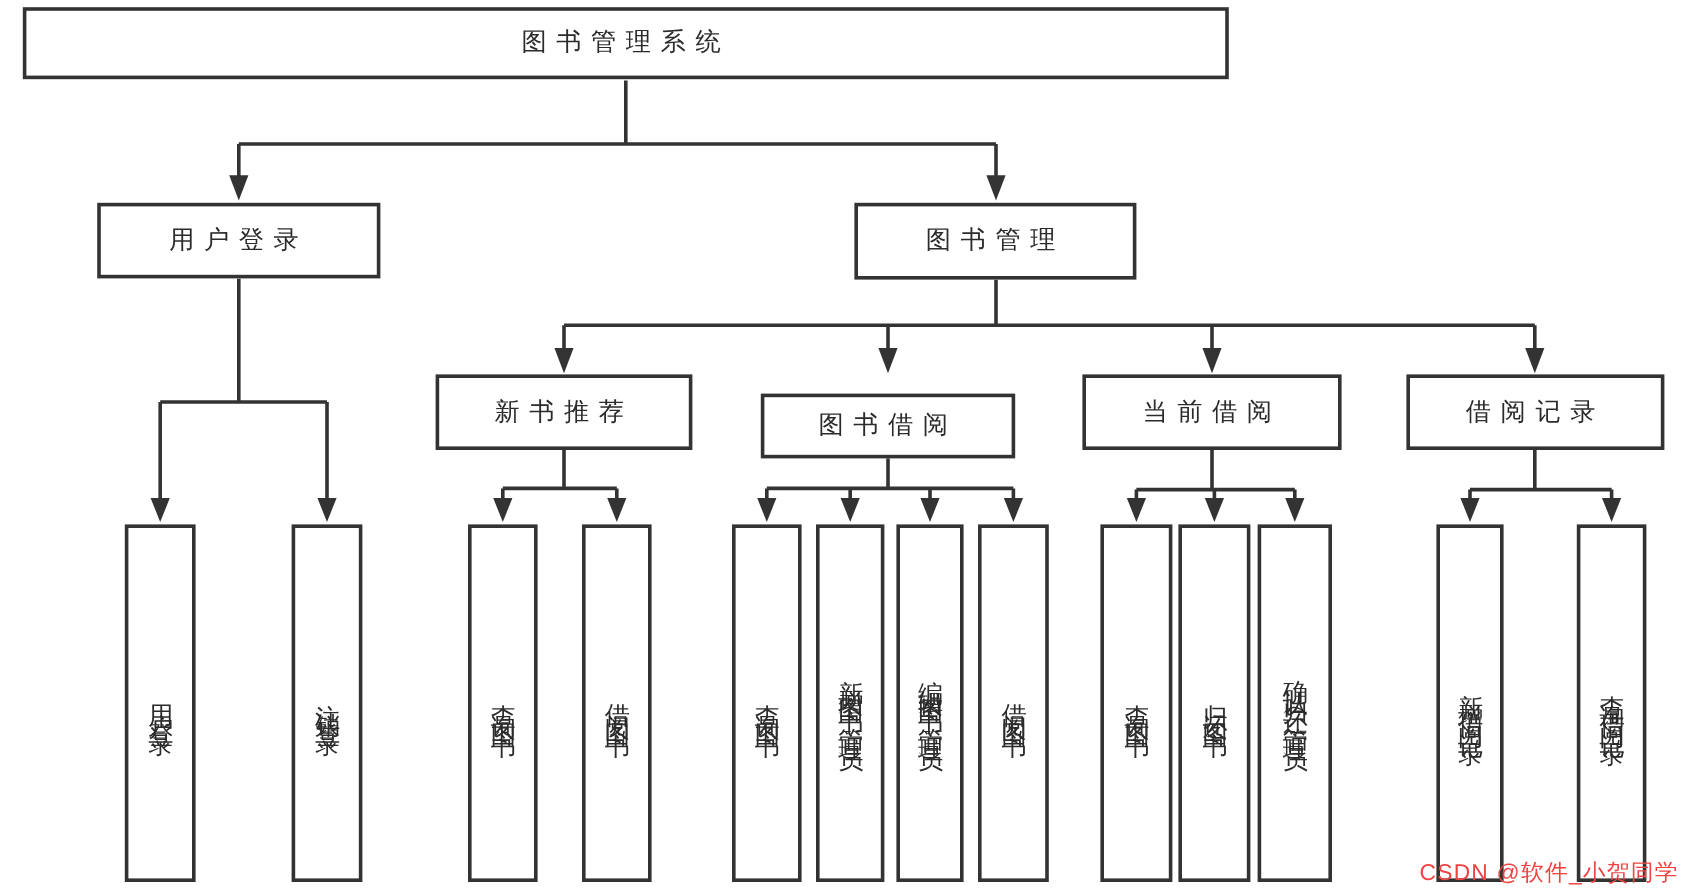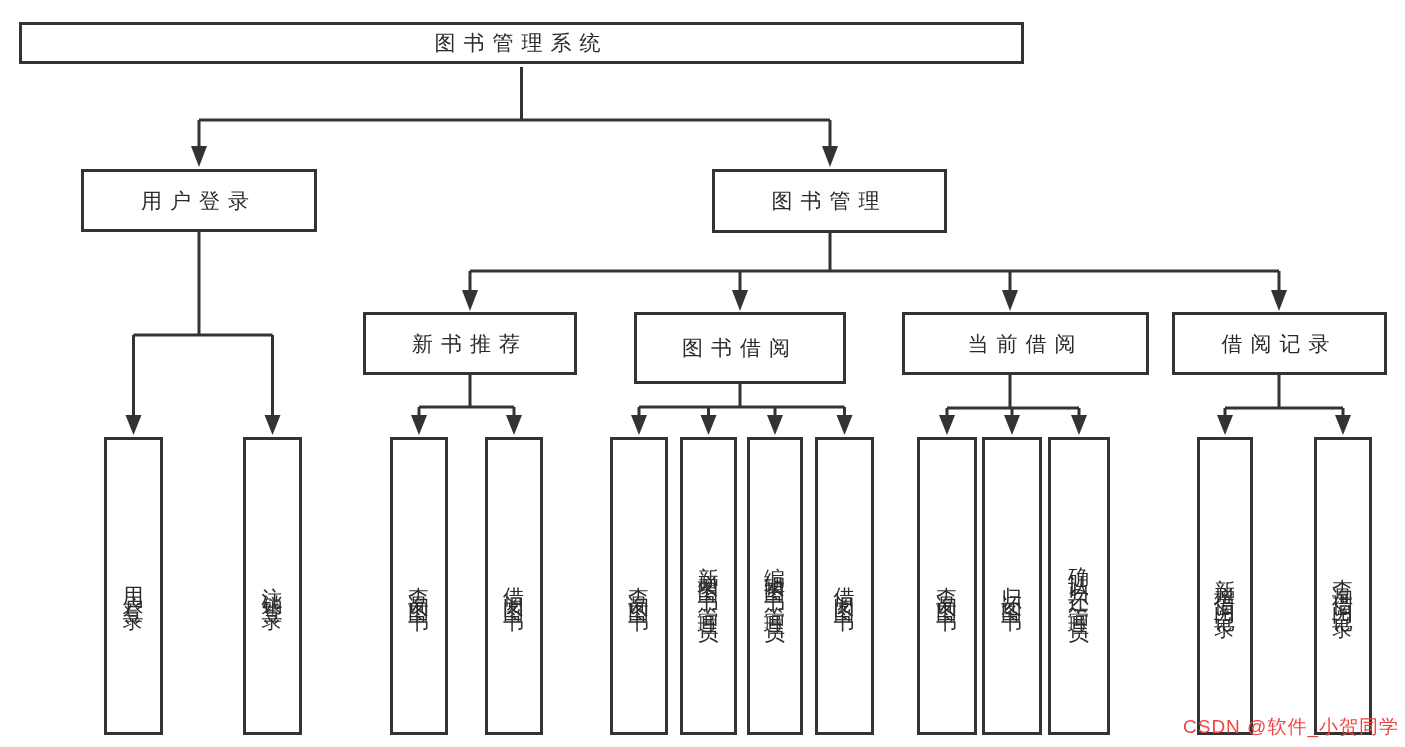--- a/index.html
+++ b/index.html
@@ -100,38 +100,38 @@
 
       <polygon points="939,415 955,415 947,435"></polygon>
       <polygon points="1004,415 1020,415 1012,435"></polygon>
       <polygon points="1071,415 1087,415 1079,435"></polygon>
 
       <polygon points="1217,415 1233,415 1225,435"></polygon>
       <polygon points="1335,415 1351,415 1343,435"></polygon>
     </g>
   </svg>
 
-  <div class="box" style="left:19px;top:22px;width:1005px;height:42px">
+  <div class="box" style="left:19px;top:6px;width:1005px;height:60px">
     <span class="lbl">图书管理系统</span>
   </div>
 
   <div class="box" style="left:81px;top:169px;width:236px;height:63px">
     <span class="lbl">用户登录</span>
   </div>
   <div class="box" style="left:712px;top:169px;width:235px;height:64px">
     <span class="lbl">图书管理</span>
   </div>
 
   <div class="box" style="left:363px;top:312px;width:214px;height:63px">
     <span class="lbl">新书推荐</span>
   </div>
-  <div class="box" style="left:634px;top:312px;width:212px;height:72px">
+  <div class="box" style="left:634px;top:328px;width:212px;height:54px">
     <span class="lbl">图书借阅</span>
   </div>
-  <div class="box" style="left:902px;top:312px;width:247px;height:63px">
+  <div class="box" style="left:902px;top:312px;width:216px;height:63px">
     <span class="lbl">当前借阅</span>
   </div>
   <div class="box" style="left:1172px;top:312px;width:215px;height:63px">
     <span class="lbl">借阅记录</span>
   </div>
 
   <div class="box vert" style="left:104px;top:437px;width:59px;height:298px">
     <span class="lbl">用户登录</span>
   </div>
   <div class="box vert" style="left:243px;top:437px;width:59px;height:298px">

